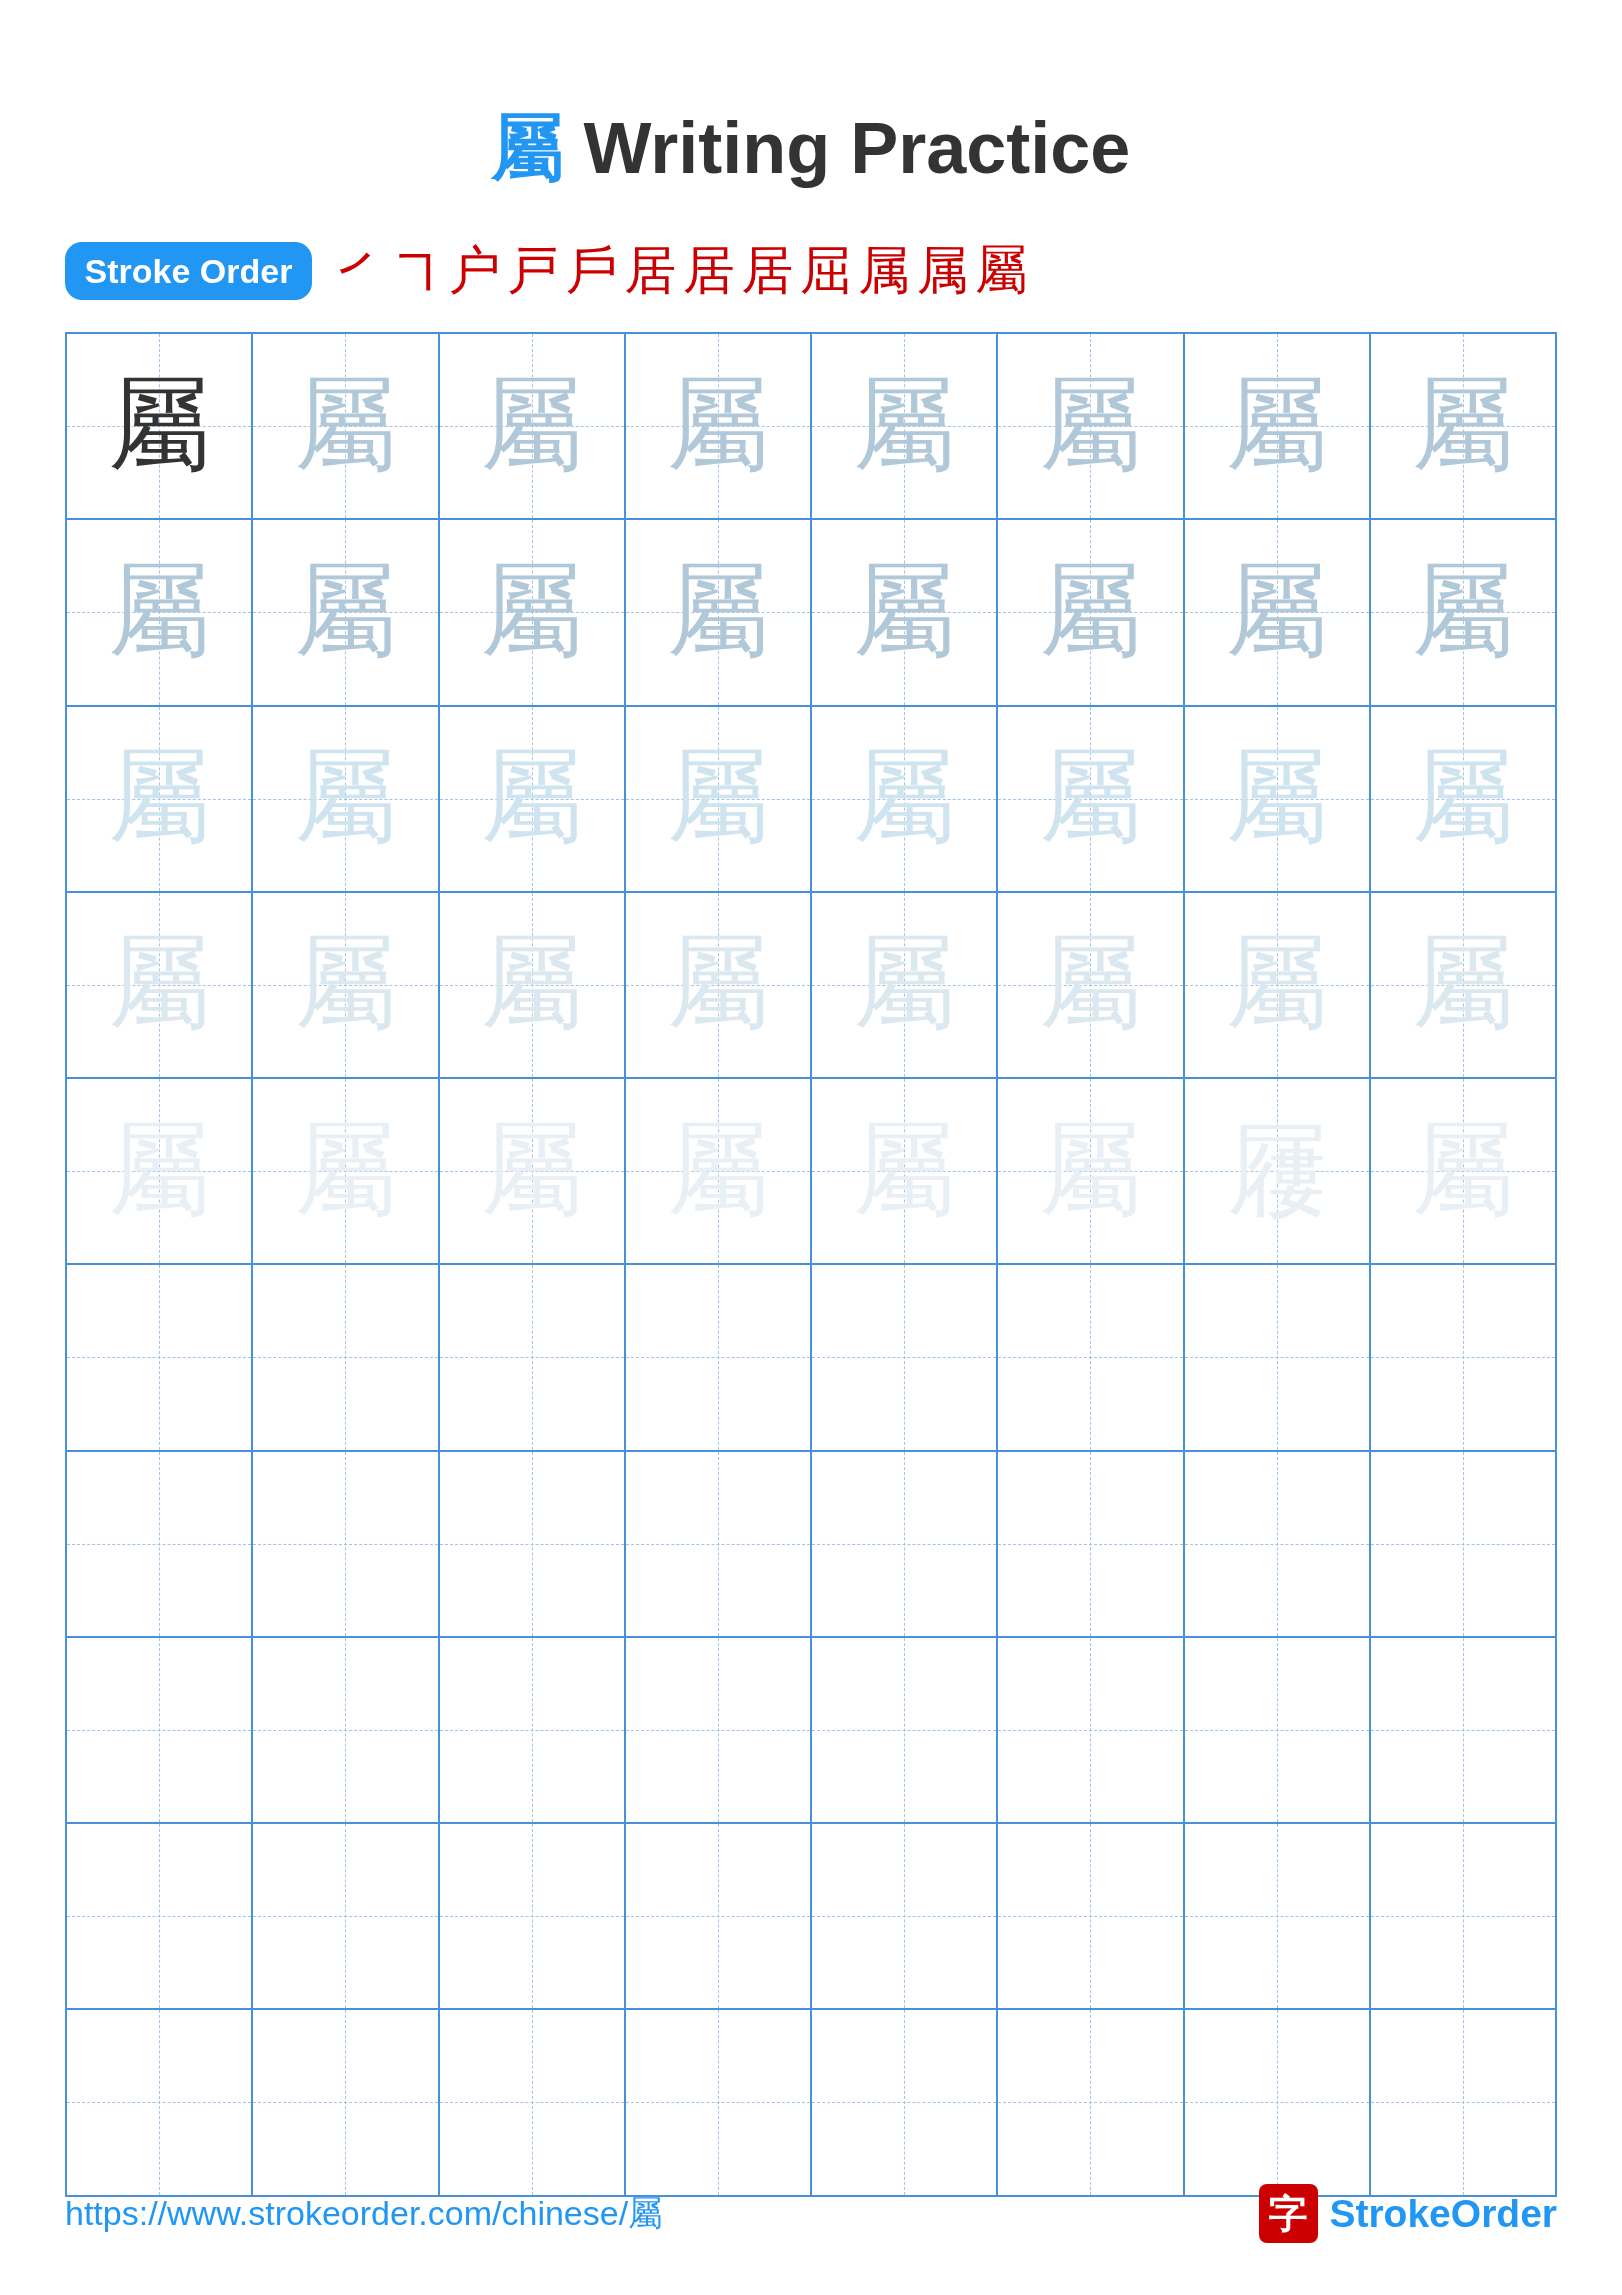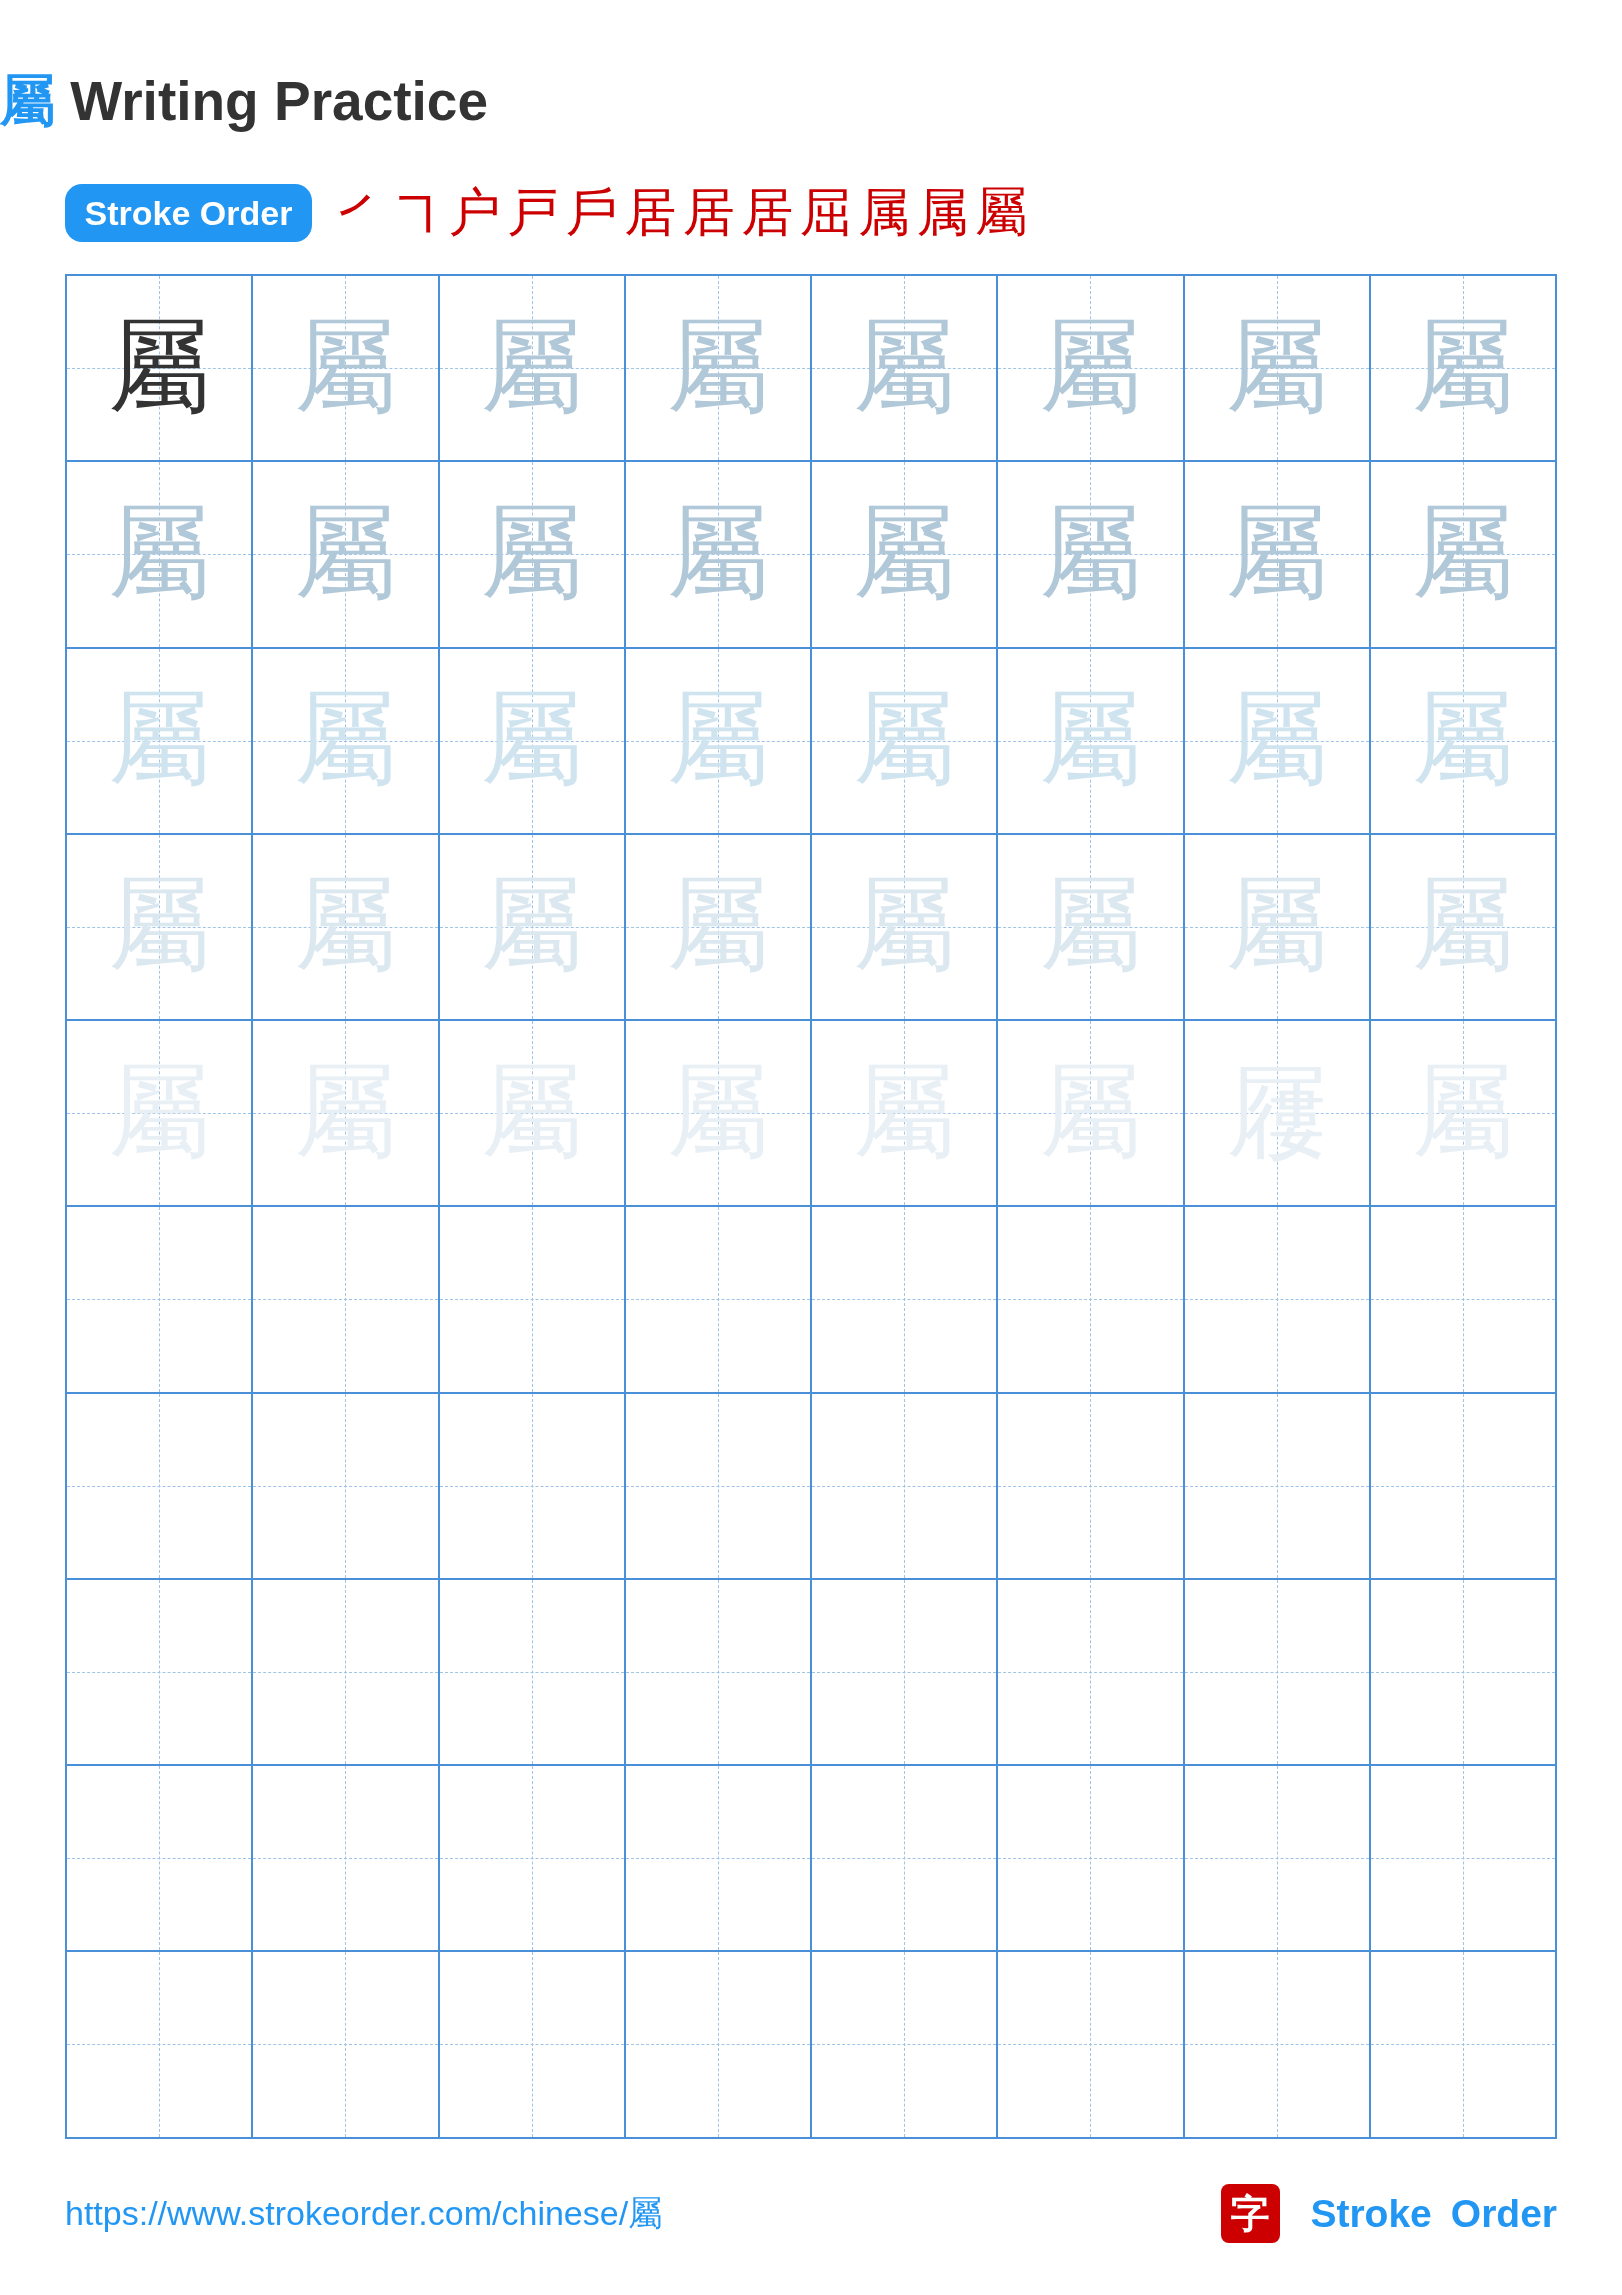--- a/index.html
+++ b/index.html
@@ -6,23 +6,24 @@
     body {
       width: 1622px;
       height: 2295px;
       background: #ffffff;
       font-family: serif;
       position: relative;
       overflow: hidden;
     }
 
     .page-title {
-      padding-top: 65px;
+      text-align: center;
+      padding-top: 101px;
       padding-bottom: 39px;
-      font-size: 55px;
+      font-size: 72px;
       font-weight: bold;
       color: #333;
     }
 
     .page-title .char {
       color: #2196F3;
       font-family: 'SimSun', 'STSong', serif;
     }
 
     .page-title .eng {
@@ -183,21 +184,20 @@
 
     .footer-brand-text {
       font-family: Arial, sans-serif;
       font-size: 39px;
       font-weight: bold;
       color: #333;
     }
 
     .footer-brand-text span {
       color: #2196F3;
-      margin-left: 19px;
     }
   </style>
 </head>
 <body>
 
 <div class="page-title">
   <span class="char">屬</span><span class="eng"> Writing Practice</span>
 </div>
 
 <div class="stroke-order-row">

